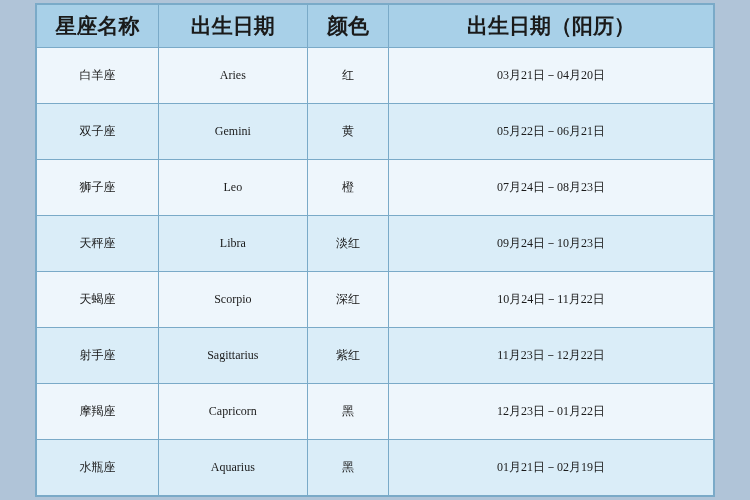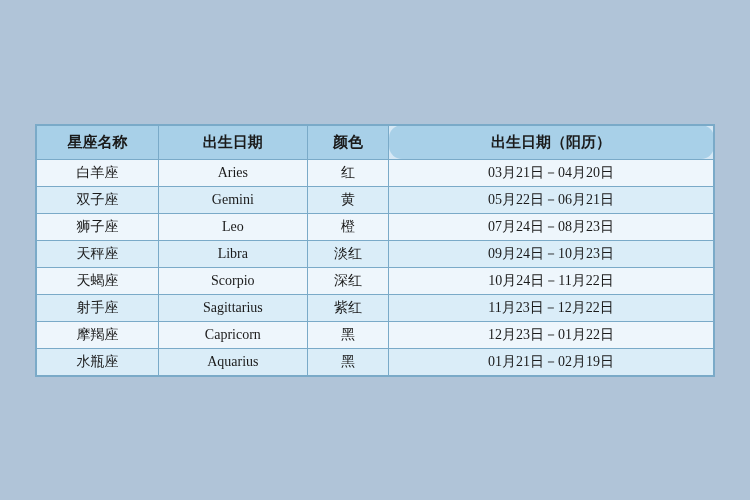--- a/index.html
+++ b/index.html
@@ -23,46 +23,46 @@
     table {
       width: 100%;
       border-collapse: collapse;
     }
 
     th {
       background-color: #a8d0e8;
       border: 1px solid #7aaac8;
       padding: 7px 10px;
       text-align: center;
-      font-size: 15px;
+      font-size: 21px;
       font-weight: bold;
       color: #1a1a1a;
     }
 
     td {
       border: 1px solid #7aaac8;
-      padding: 4px 10px;
+      padding: 19px 10px;
       text-align: center;
-      font-size: 14px;
+      font-size: 12px;
       color: #1a1a1a;
       background-color: #e8f4fc;
     }
 
     tr:nth-child(even) td {
       background-color: #daedf8;
     }
 
     tr:nth-child(odd) td {
       background-color: #eef6fc;
     }
 
     .col-chinese { width: 18%; }
     .col-english { width: 22%; }
     .col-color   { width: 12%; margin-left: 46px; }
-    .col-date    { width: 48%; border-radius: 13px; }
+    .col-date    { width: 48%; }
   </style>
 </head>
 <body>
 
 <div class="table-container">
   <table>
     <thead>
       <tr>
         <th class="col-chinese">星座名称</th>
         <th class="col-english">出生日期</th>

